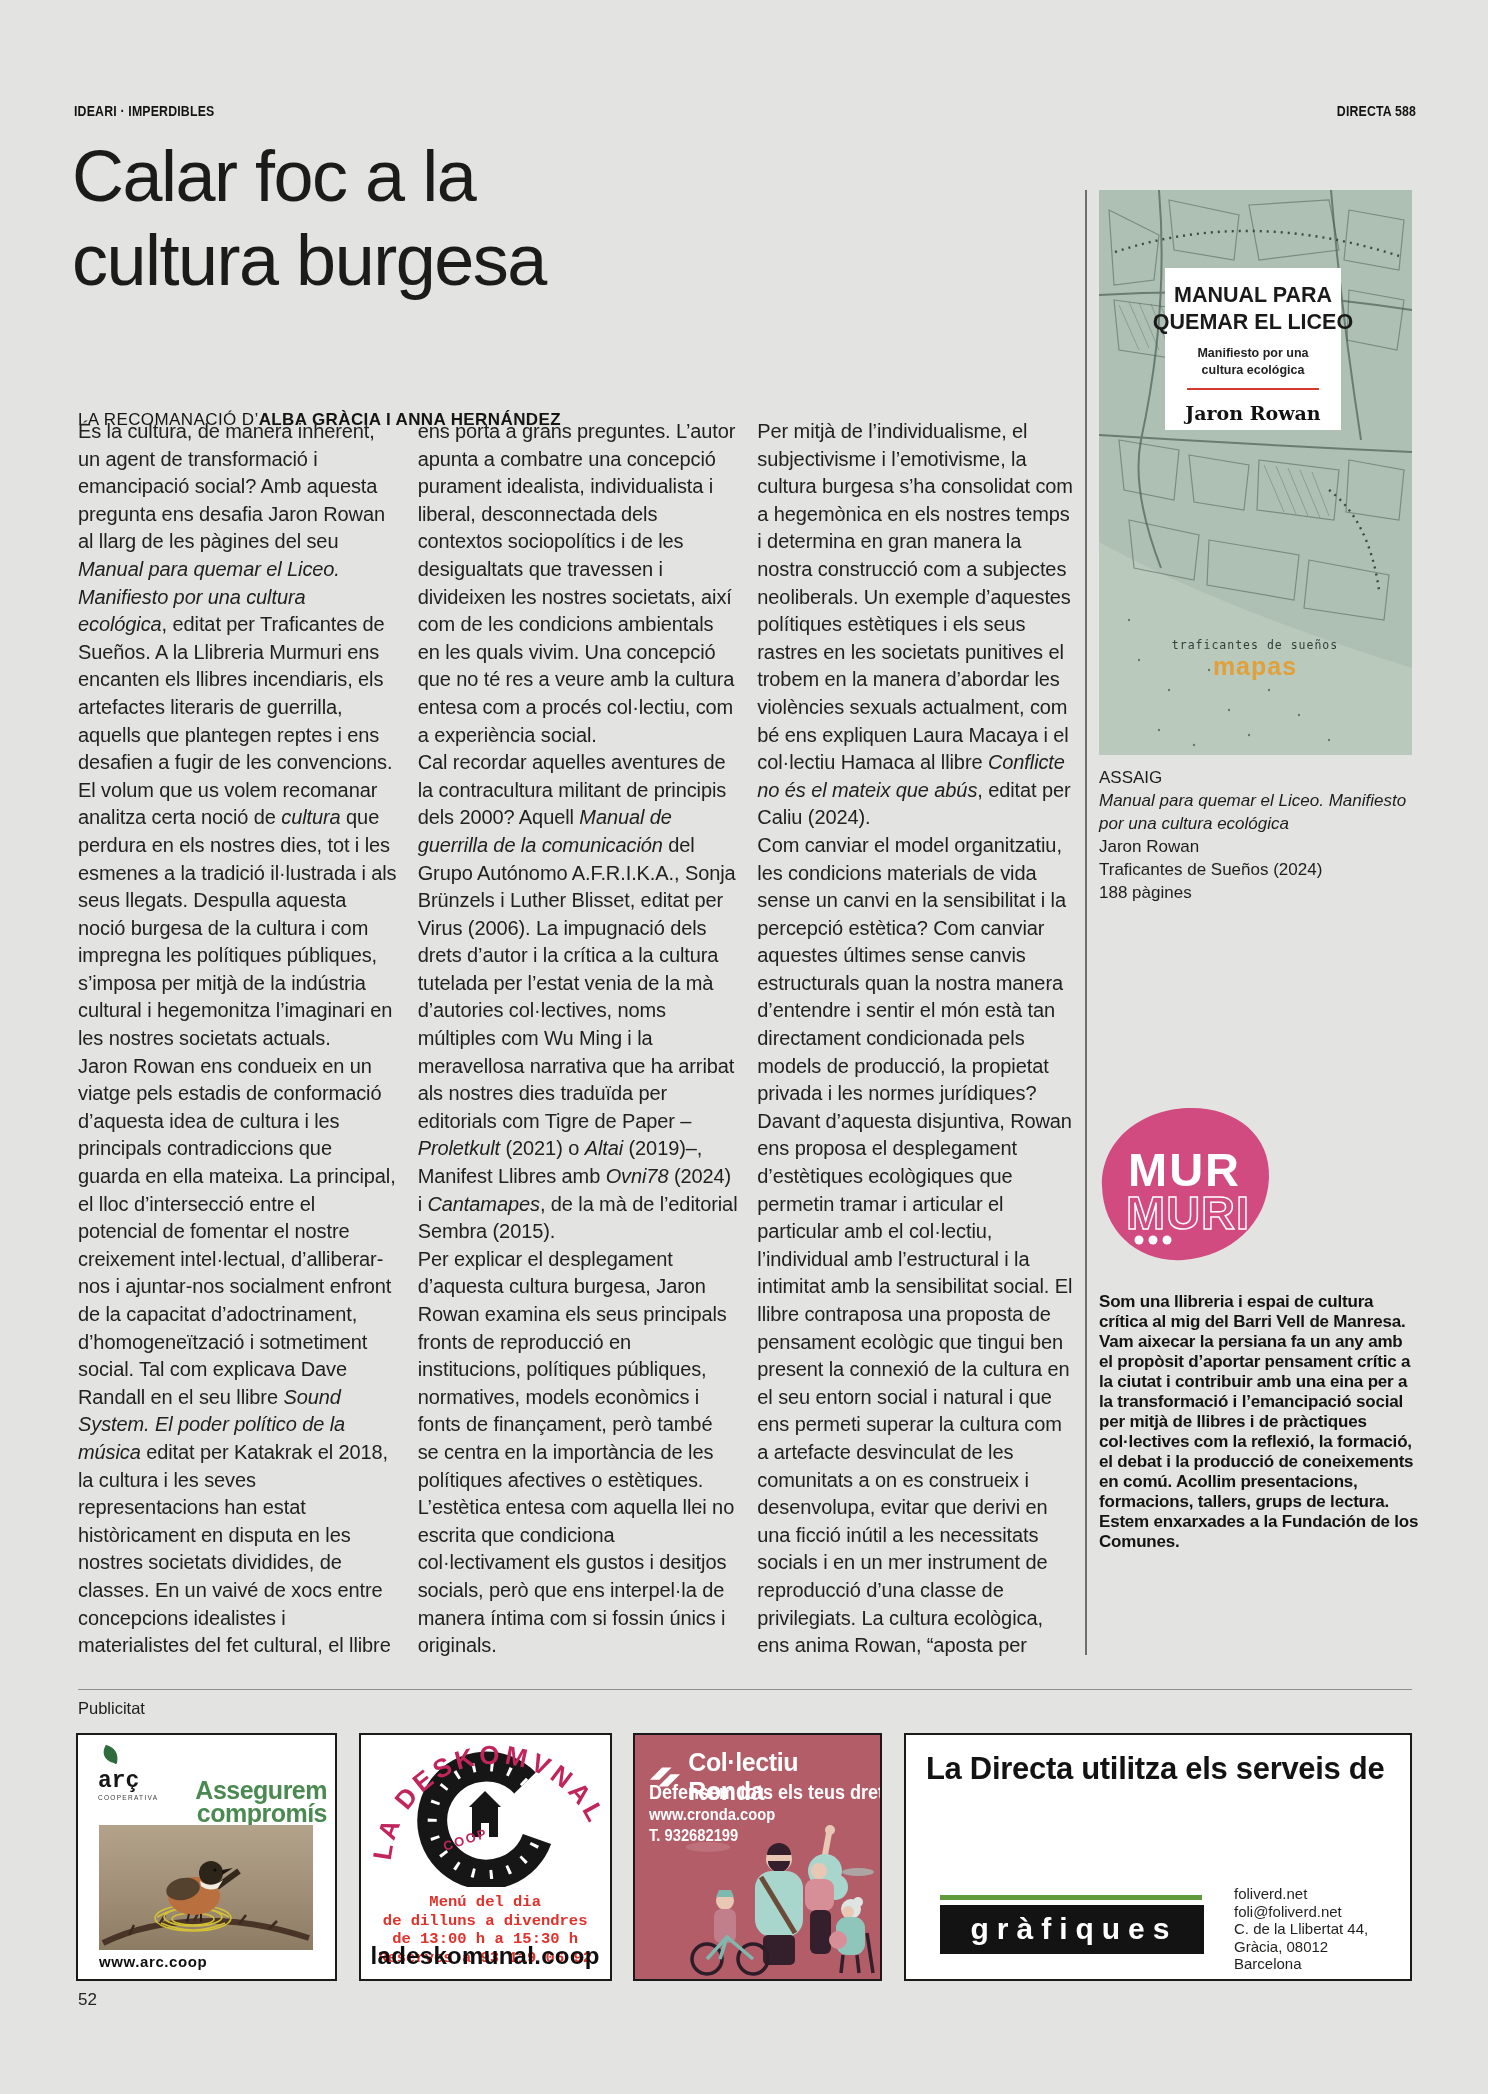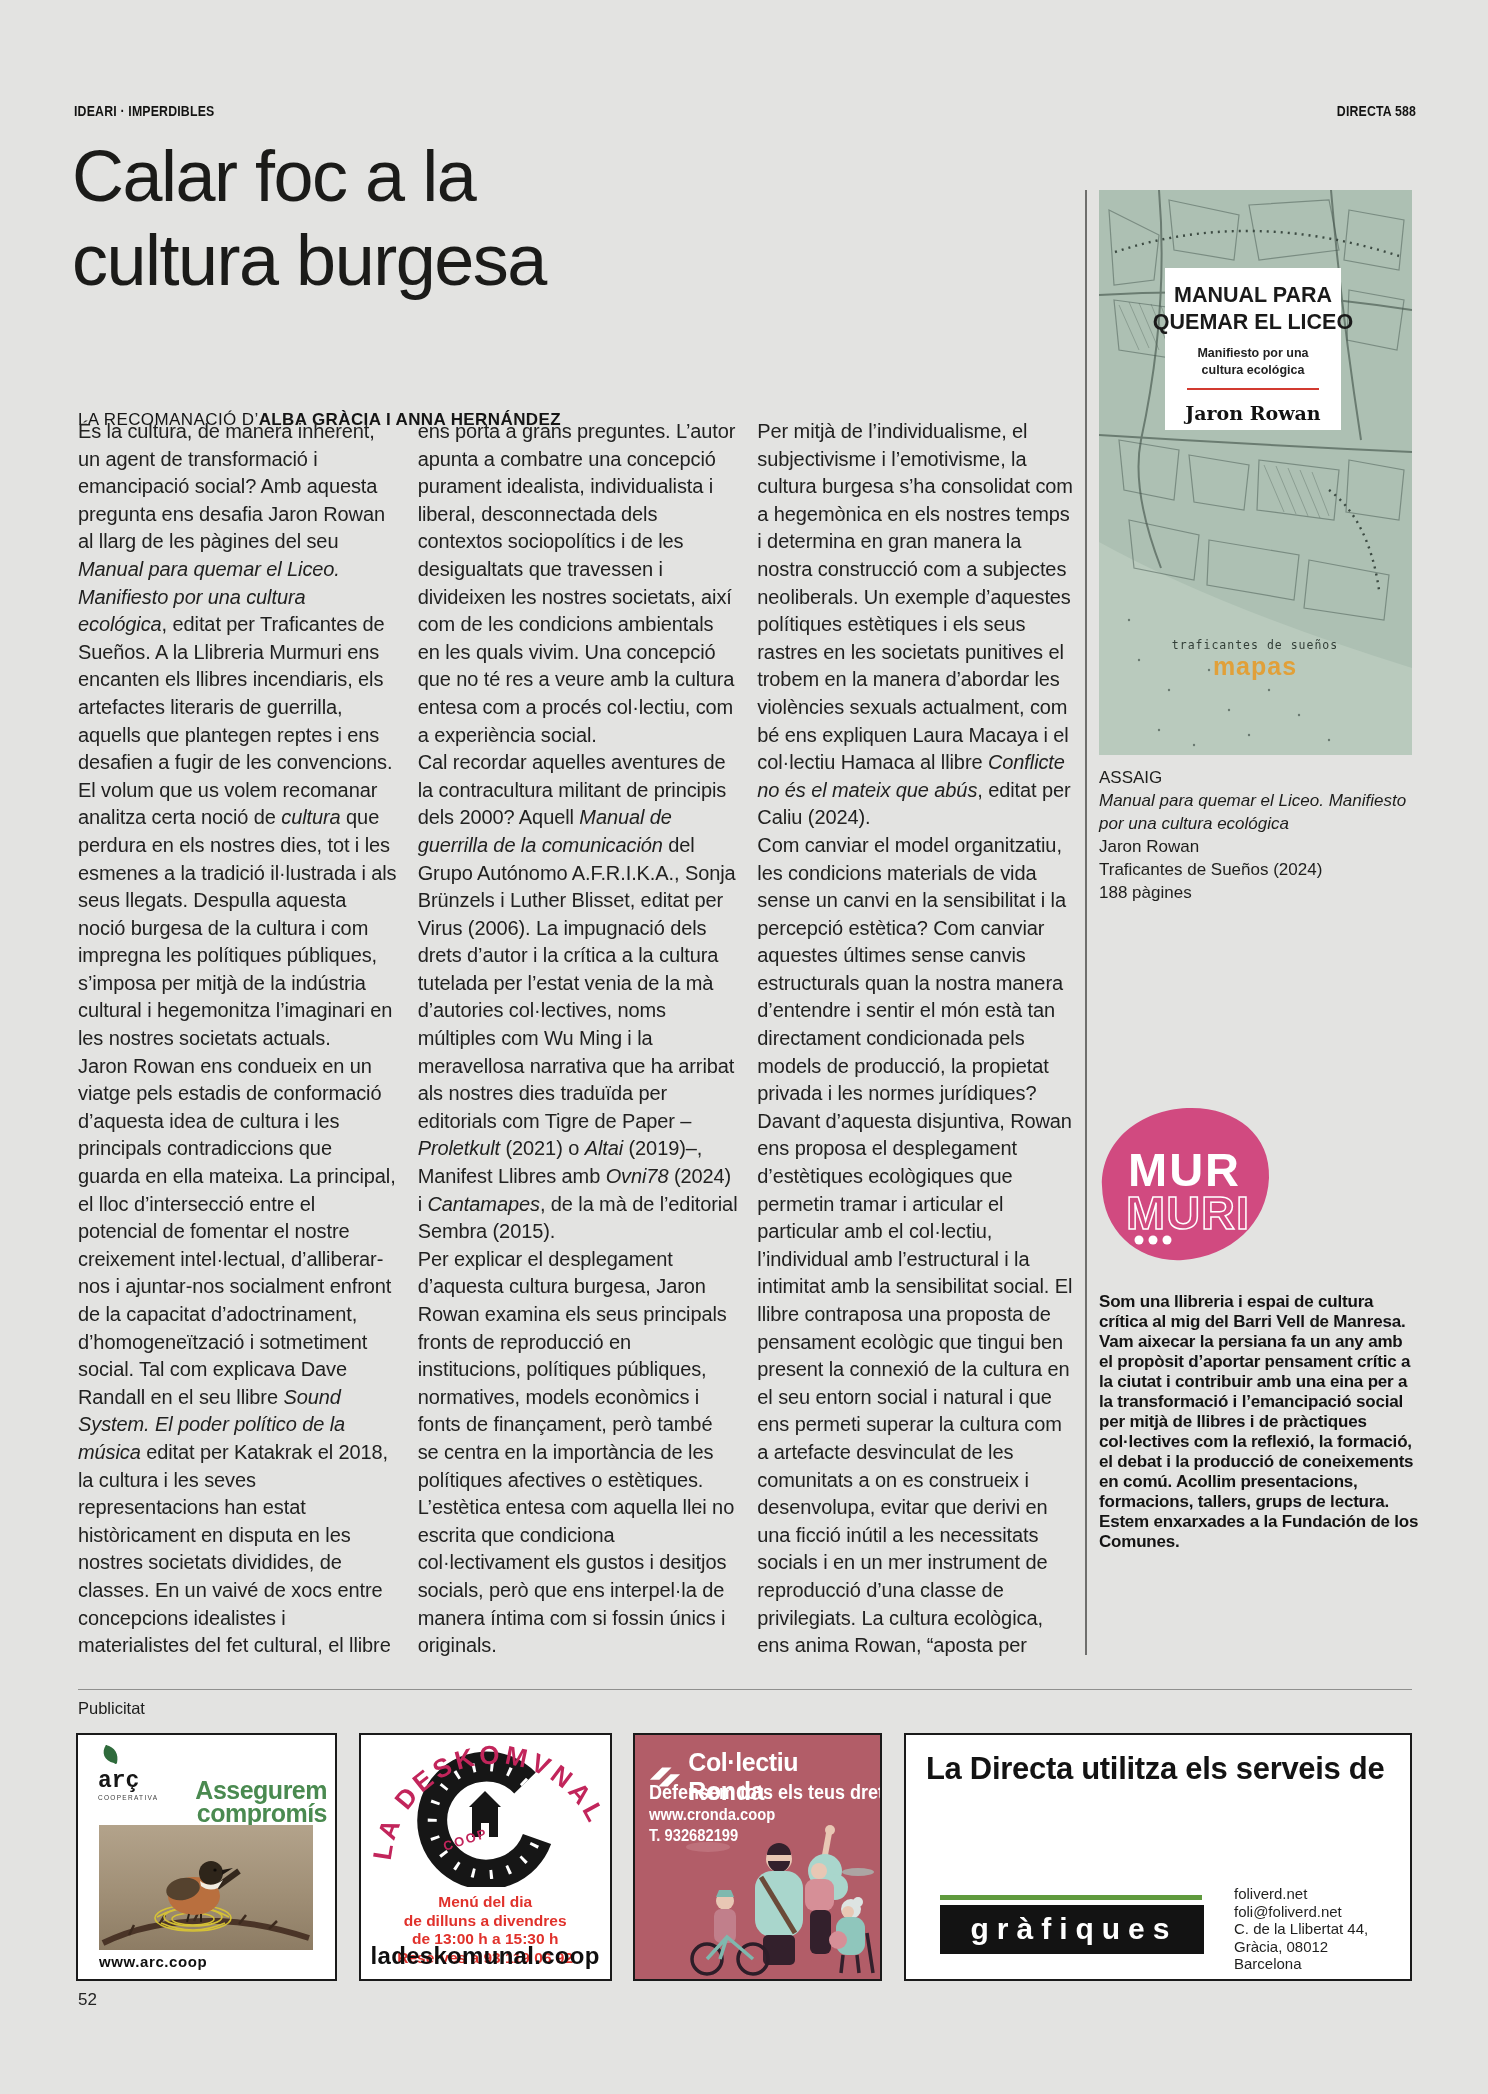--- a/index.html
+++ b/index.html
@@ -50,21 +50,21 @@
   .arc-word{font-family:Liberation Mono, monospace;font-weight:bold;font-size:23px;color:#161616;line-height:26px;}
   .arc-sub{font-size:6.5px;letter-spacing:1.3px;color:#3a3a3a;margin-top:1px;}
   .arc-head{position:absolute;right:8px;top:44px;text-align:right;color:#4a8a50;
             font-weight:bold;font-size:25px;line-height:23px;letter-spacing:-.5px;}
   .arc-photo{position:absolute;left:21px;top:90px;width:214px;height:125px;}
   .arc-url{position:absolute;left:21px;bottom:9px;font-weight:bold;font-size:15px;letter-spacing:.6px;color:#101010;}
 
   
   .dk-art{position:absolute;left:0;top:4px;width:249px;height:148px;}
   .dk-menu{position:absolute;left:0;right:0;top:158px;text-align:center;
-           color:#e0312b;font-weight:bold;font-size:15.5px;line-height:18.5px;}
+           color:#e0312b;font-weight:bold;font-size:15.5px;line-height:18.5px;font-family:Liberation Mono, monospace;}
   .dk-url{position:absolute;left:0;right:0;bottom:9px;text-align:center;
           color:#0f0f0f;font-weight:bold;font-size:24px;letter-spacing:.3px;}
 
   
   .rn-logo{position:absolute;left:13px;top:13px;display:flex;align-items:center;gap:6px;
            color:#fff;font-weight:bold;font-size:25px;letter-spacing:-.4px;}
   .rn-tag{position:absolute;left:14px;top:46px;color:#fff;font-weight:bold;font-size:20px;
           transform:scaleX(.9);transform-origin:left;white-space:nowrap;}
   .rn-url{position:absolute;left:14px;top:71px;color:#fff;font-weight:bold;font-size:16px;
           transform:scaleX(.92);transform-origin:left;}

